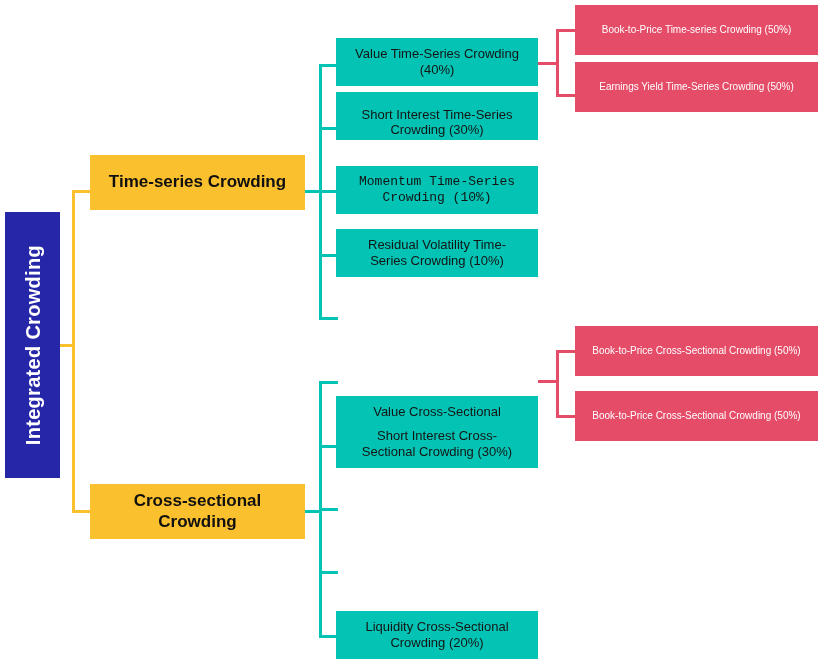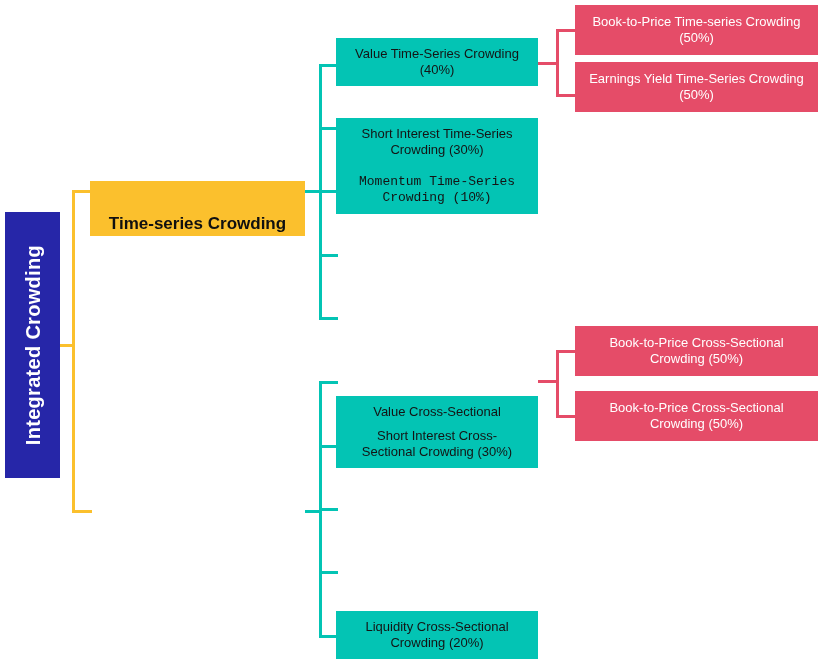--- a/index.html
+++ b/index.html
@@ -47,40 +47,40 @@
   .node-l1 {
     left: 90px;
     width: 215px;
     height: 55px;
     background: #FBC02D;
     color: #101010;
     font-size: 17px;
     font-weight: bold;
     padding: 2px 8px;
   }
-  .l1-a { top: 181px; align-items: flex-end; }
+  .l1-a { top: 155px; }
   .l1-b { top: 484px; }
   
   .node-l2 {
     left: 336px;
     width: 202px;
     height: 48px;
     background: #03C4B4;
     color: #141414;
     font-size: 13px;
     padding: 2px 17px;
   }
   
   .node-l3 {
     left: 575px;
     width: 243px;
     height: 50px;
     background: #E54C68;
     color: #ffffff;
-    font-size: 13px;
+    font-size: 10px;
     padding: 2px 8px;
   }
   
   .conn {
     position: absolute;
     background: transparent;
   }
   .conn-h, .conn-v { position: absolute; }
   .conn-yellow .conn-h, .conn-yellow .conn-v { background: #FBC02D; }
   .conn-teal .conn-h, .conn-teal .conn-v { background: #03C4B4; }
@@ -134,29 +134,35 @@
     <div class="conn-h" style="left:556px; top:415px; width:20px;"></div>
   </div>
 
   <div class="node node-root">
     <span class="vtext">Integrated Crowding</span>
   </div>
 
   <div class="node node-l1 l1-a">
     <span>Time-series Crowding</span>
   </div>
+  <div class="node node-l1 l1-b">
+    <span>Cross-sectional Crowding</span>
+  </div>
 
   <div class="node node-l2" style="top:38px;">
     <span>Value Time-Series Crowding (40%)</span>
   </div>
-  <div class="node node-l2" style="top:118px;">
+  <div class="node node-l2" style="top:92px;align-items:flex-end;">
     <span>Short Interest Time-Series Crowding (30%)</span>
   </div>
   <div class="node node-l2" style="top:166px;font-family:Liberation Mono, monospace;">
     <span>Momentum Time-Series Crowding (10%)</span>
+  </div>
+  <div class="node node-l2" style="top:229px;">
+    <span>Residual Volatility Time-Series Crowding (10%)</span>
   </div>
 
   <div class="node node-l2" style="top:356px;margin-top:40px;">
     <span>Value Cross-Sectional Crowding (40%)</span>
   </div>
   <div class="node node-l2" style="top:420px;justify-content:center;">
     <span>Short Interest Cross-Sectional Crowding (30%)</span>
   </div>
   <div class="node node-l2" style="top:611px;">
     <span>Liquidity Cross-Sectional Crowding (20%)</span>

